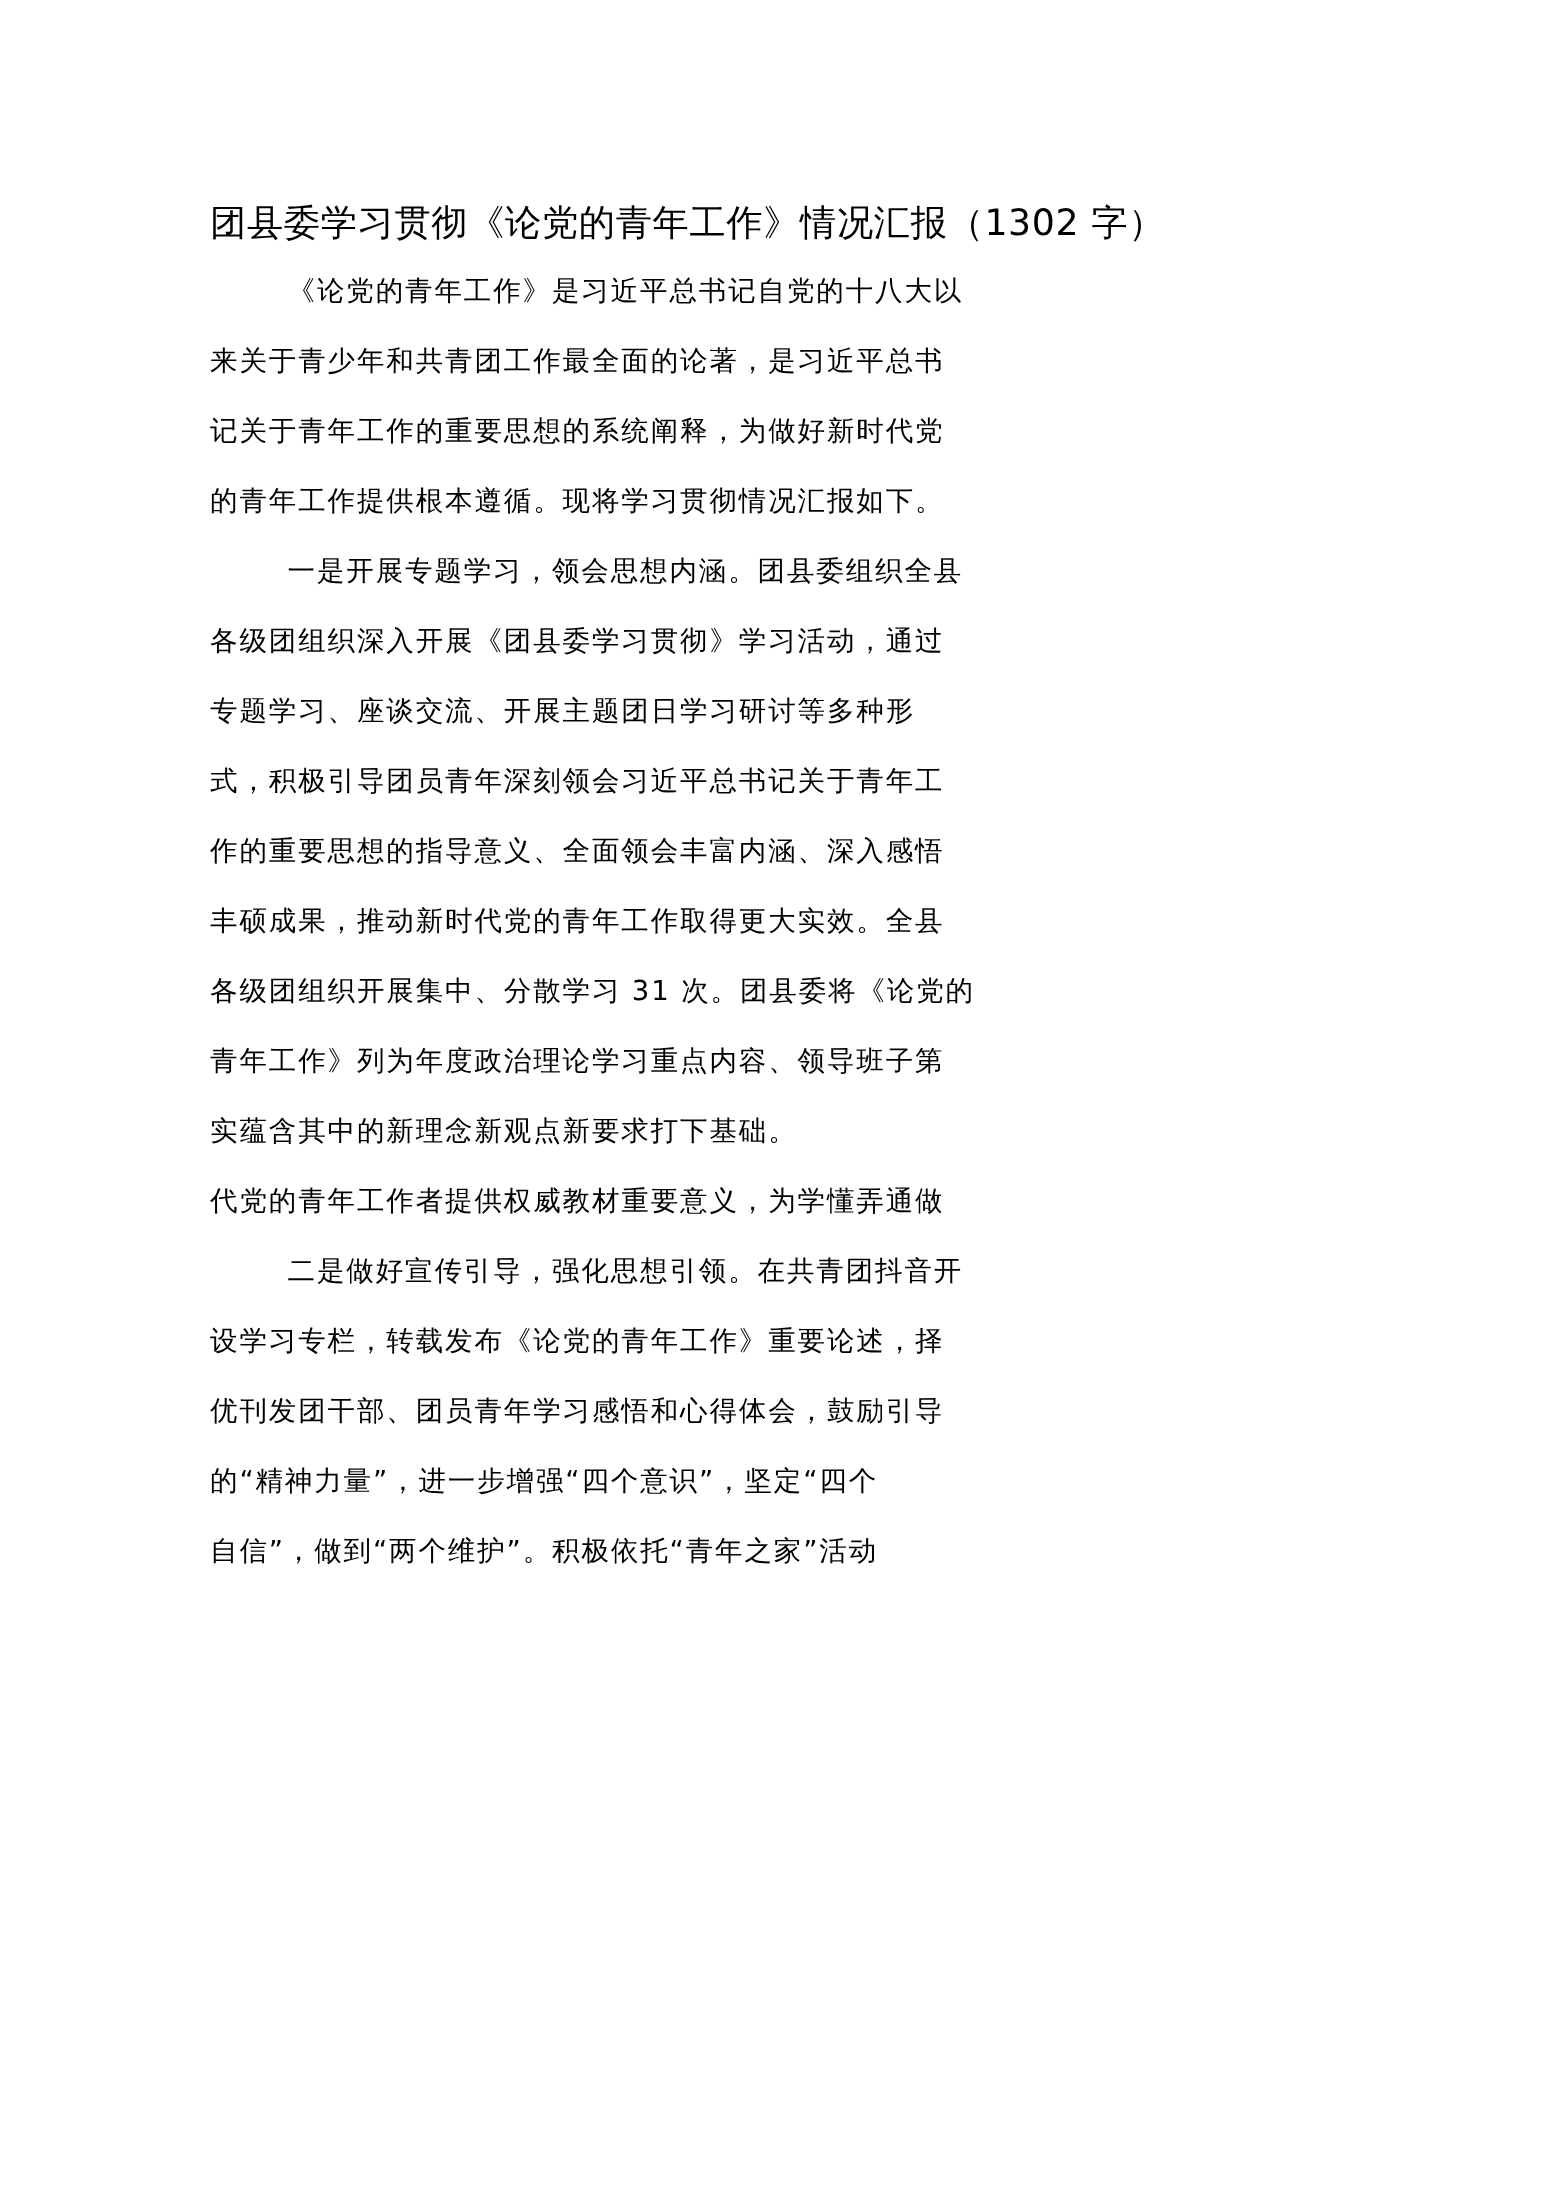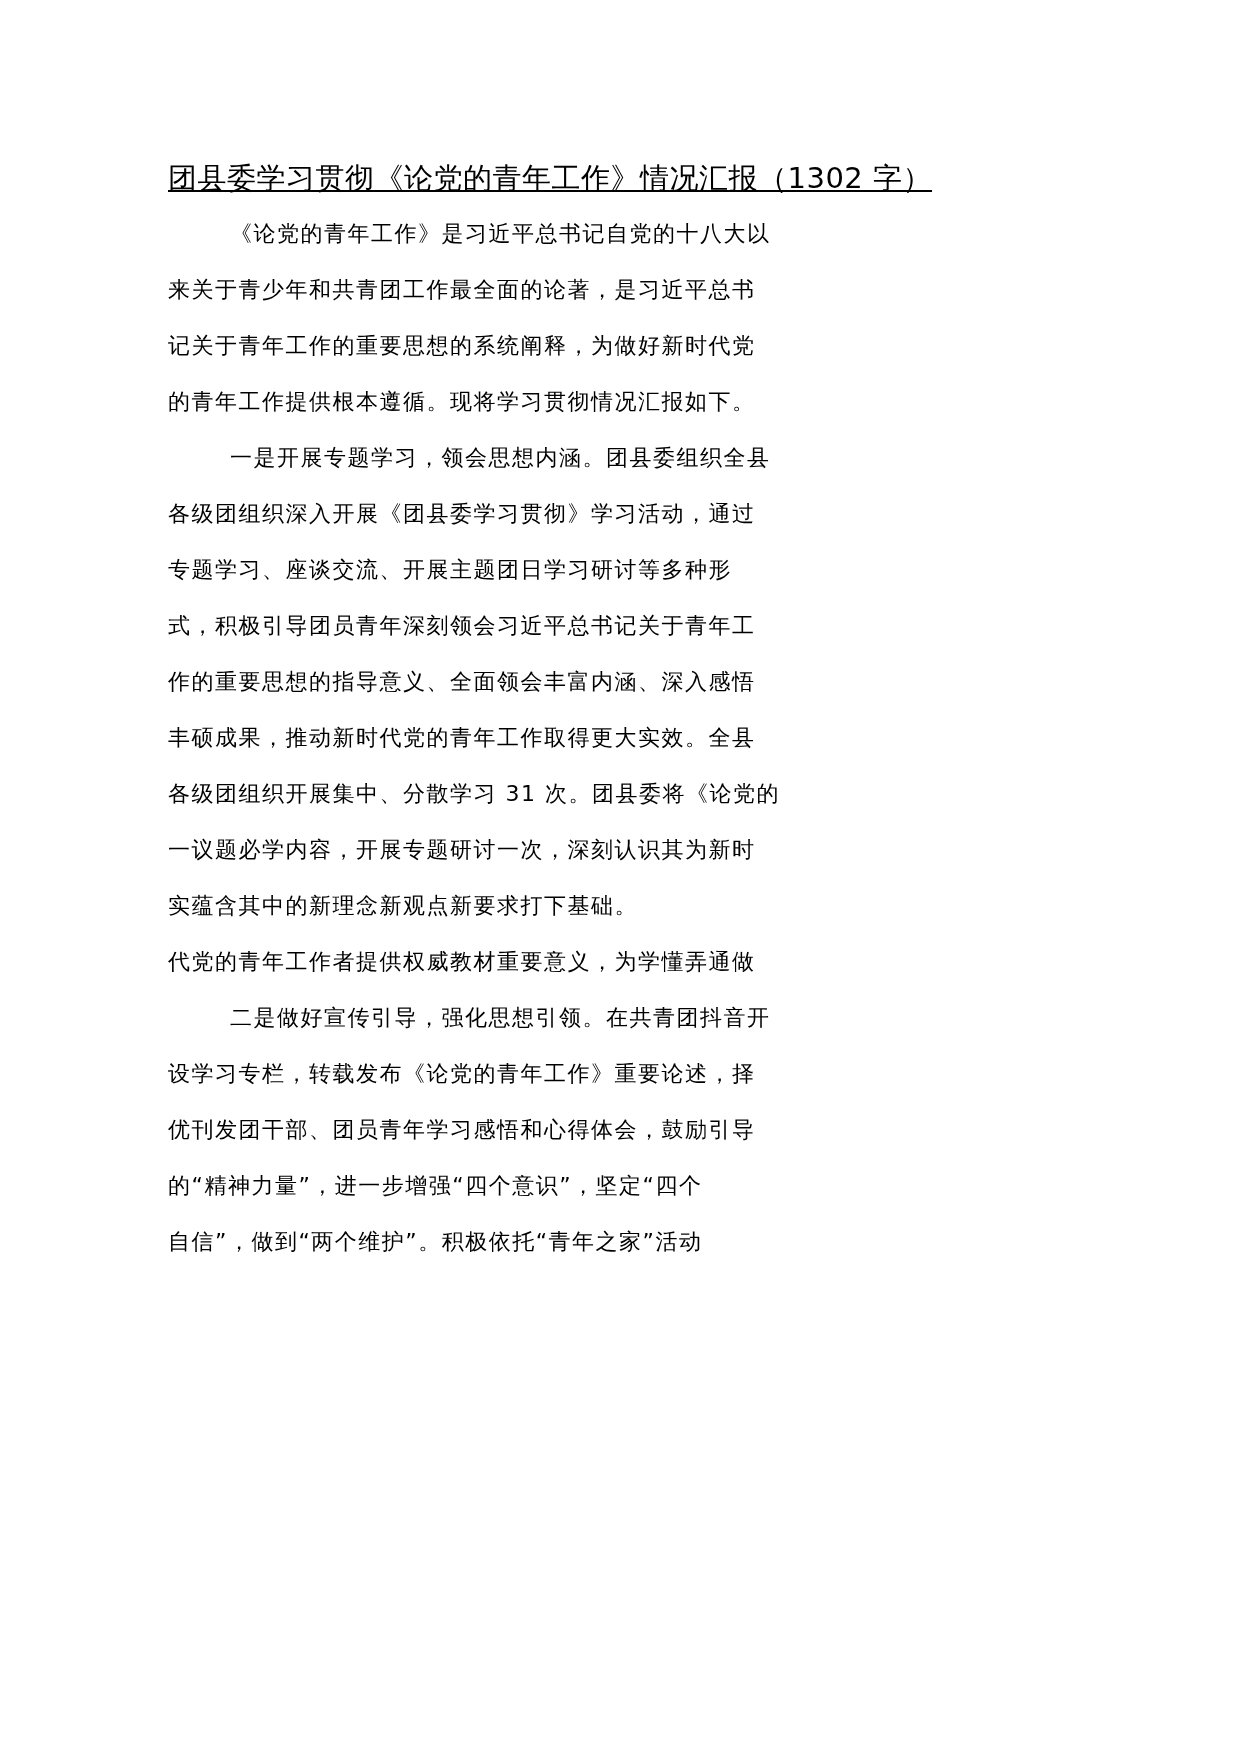--- a/index.html
+++ b/index.html
@@ -24,21 +24,20 @@
     .line {
       height: 56px;
       line-height: 56px;
       font-size: 22px;
       white-space: nowrap;
       letter-spacing: 1.5px;
     }
     .title-line {
       font-size: 29px;
       letter-spacing: 0.5px;
-      text-decoration: underline;
     }
     .indent {
       padding-left: 62px;
     }
   </style>
 </head>
 <body>
 
 <div class="page">
   <div class="line title-line">团县委学习贯彻《论党的青年工作》情况汇报（1302 字）</div>
@@ -51,21 +50,21 @@
   </div>
 
   <div>
     <div class="line indent">一是开展专题学习，领会思想内涵。团县委组织全县</div>
     <div class="line">各级团组织深入开展《团县委学习贯彻》学习活动，通过</div>
     <div class="line">专题学习、座谈交流、开展主题团日学习研讨等多种形</div>
     <div class="line">式，积极引导团员青年深刻领会习近平总书记关于青年工</div>
     <div class="line">作的重要思想的指导意义、全面领会丰富内涵、深入感悟</div>
     <div class="line">丰硕成果，推动新时代党的青年工作取得更大实效。全县</div>
     <div class="line">各级团组织开展集中、分散学习 31 次。团县委将《论党的</div>
-    <div class="line">一议题必学内容，开展专题研讨一次，深刻认识其为新时</div>
+    <div class="line">青年工作》列为年度政治理论学习重点内容、领导班子第</div>
     <div class="line">实蕴含其中的新理念新观点新要求打下基础。</div>
     <div class="line">代党的青年工作者提供权威教材重要意义，为学懂弄通做</div>
   </div>
 
   <div>
     <div class="line indent">二是做好宣传引导，强化思想引领。在共青团抖音开</div>
     <div class="line">设学习专栏，转载发布《论党的青年工作》重要论述，择</div>
     <div class="line">优刊发团干部、团员青年学习感悟和心得体会，鼓励引导</div>
     <div class="line">的“精神力量”，进一步增强“四个意识”，坚定“四个</div>
     <div class="line">自信”，做到“两个维护”。积极依托“青年之家”活动</div>

